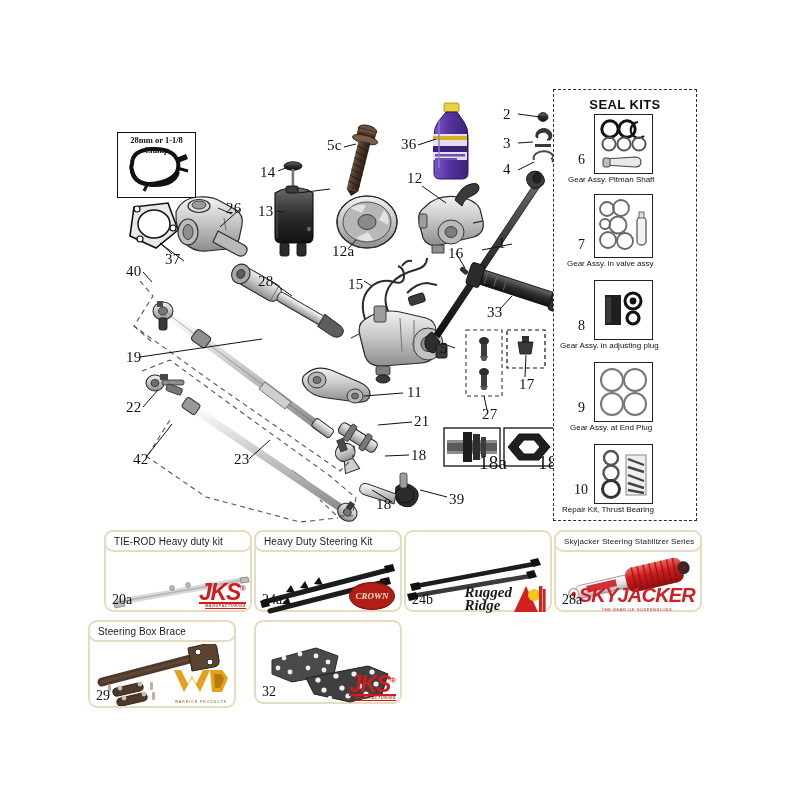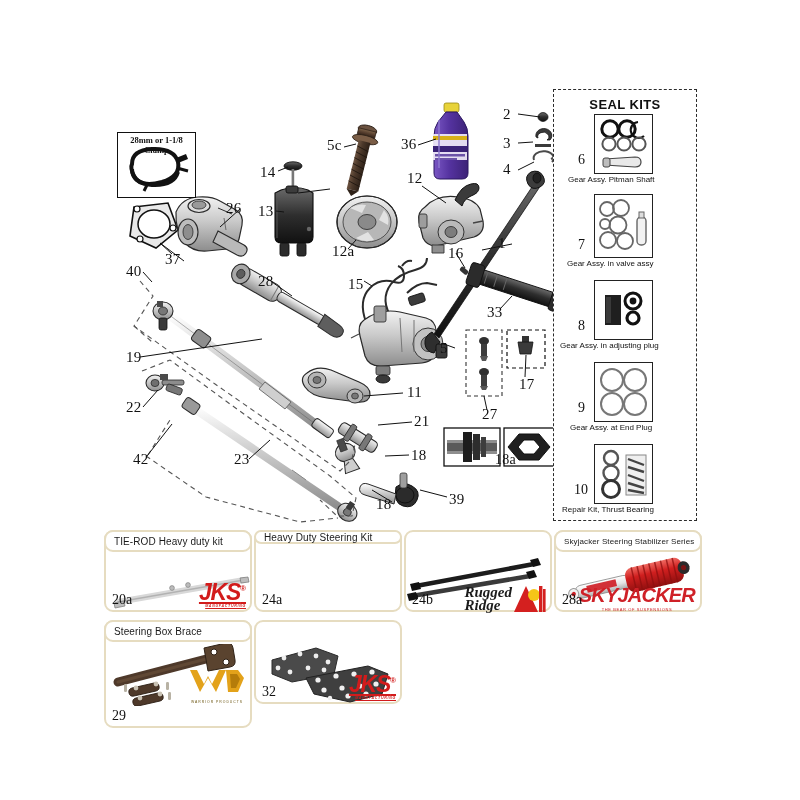--- a/index.html
+++ b/index.html
@@ -3,21 +3,21 @@
 <meta charset="utf-8">
 <style>
   html,body{margin:0;padding:0;background:#ffffff;}
   body{width:800px;height:800px;position:relative;overflow:hidden;
        font-family:"Liberation Sans",sans-serif;color:#111;}
   #stage{position:absolute;left:0;top:0;width:800px;height:800px;}
 
   
   .cn{position:absolute;font-family:"Liberation Serif",serif;font-size:15px;color:#111;
       letter-spacing:.2px;white-space:nowrap;line-height:1;}
-  .cn.sm{font-size:14px;margin-left:16px;}
+  .cn.sm{font-size:19px;}
 
   
   .clampbox{position:absolute;border:1.4px solid #111;background:#fff;}
   .clampbox .cap{position:absolute;top:2px;left:0;right:0;text-align:center;
     font-family:"Liberation Serif",serif;font-weight:bold;font-size:8.5px;color:#111;}
 
   
   .sealpanel{position:absolute;border:1.6px dashed #2b2b2b;background:#fff;}
   .sealtitle{position:absolute;width:100%;text-align:center;
      font-family:"Liberation Sans",sans-serif;font-weight:bold;font-size:13px;
@@ -525,22 +525,38 @@
     </svg>
     <div class="brand jks" style="right:4px;bottom:5px">
       <span>JKS</span><span class="tm">®</span>
       <div class="jkssub" style="text-align:right;margin-top:1px">MANUFACTURING</div>
     </div>
   </div>
   <div class="pnum">20a</div>
 </div>
 
 <div class="pcard" style="left:254px;top:530px;width:148px;height:82px">
-  <div class="phead" style="width:148px;height:14px">
+  <div class="phead" style="width:148px;height:22px">
     <span>Heavy Duty Steering Kit</span>
+  </div>
+  <div class="pbody" style="top:22px;height:60px">
+    <svg viewBox="0 0 148 60" style="width:148px;height:60px">
+      <path d="M8 48 L132 16" stroke="#1c1c1c" stroke-width="5" stroke-linecap="round"></path>
+      <path d="M14 57 L128 28" stroke="#1c1c1c" stroke-width="5" stroke-linecap="round"></path>
+      <path d="M128 12 l9 -2 l2 7 l-9 2 Z" fill="#111"></path>
+      <path d="M124 25 l9 -2 l2 7 l-9 2 Z" fill="#111"></path>
+      <path d="M30 38 l5 -7 l4 8 Z" fill="#111"></path>
+      <path d="M44 34 l5 -7 l4 8 Z" fill="#111"></path>
+      <path d="M58 30 l5 -7 l4 8 Z" fill="#111"></path>
+      <path d="M26 50 l6 -7 l3 8 Z" fill="#111"></path>
+      <path d="M4 47 l8 -2 l2 7 l-8 2 Z" fill="#111"></path>
+    </svg>
+    <div class="crown" style="position:absolute;right:5px;bottom:4px">
+      <i>CROWN</i>
+    </div>
   </div>
   <div class="pnum">24a</div>
 </div>
 
 <div class="pcard" style="left:404px;top:530px;width:148px;height:82px">
   <div class="pbody" style="top:22px;height:60px">
     <svg viewBox="0 0 148 60" style="width:148px;height:60px">
       <path d="M10 32 L128 10" stroke="#1c1c1c" stroke-width="4.5" stroke-linecap="round"></path>
       <path d="M6 42 L124 22" stroke="#3a3a3a" stroke-width="4.5" stroke-linecap="round"></path>
       <path d="M124 6 l8 -2 l3 7 l-8 2 Z" fill="#111"></path>
@@ -591,21 +607,21 @@
       </g>
     </svg>
     <div style="position:absolute;right:5px;bottom:2px;text-align:center">
       <div class="sky">SKYJACKER</div>
       <div class="skysub">THE BEAR OF SUSPENSIONS</div>
     </div>
   </div>
   <div class="pnum">28a</div>
 </div>
 
-<div class="pcard" style="left:104px;top:620px;width:148px;height:108px">
+<div class="pcard" style="left:88px;top:620px;width:148px;height:88px">
   <div class="phead" style="width:148px;height:22px">
     <span>Steering Box Brace</span>
   </div>
   <div class="pbody" style="top:22px;height:62px">
     <svg viewBox="0 0 148 62" style="width:148px;height:62px">
       <path d="M12 38 L104 14" stroke="#4e392a" stroke-width="9" stroke-linecap="round"></path>
       <path d="M12 38 L104 14" stroke="#6d523c" stroke-width="3" stroke-linecap="round" opacity=".6"></path>
       <path d="M98 4 l22 -5 q6 -1 7 5 l2 12 q1 6 -5 7 l-22 4 Z" fill="#5a432f" stroke="#2e2116" stroke-width="1"></path>
       <circle cx="108" cy="8" r="3" fill="#fff" stroke="#2e2116" stroke-width="1"></circle>
       <circle cx="120" cy="18" r="3" fill="#fff" stroke="#2e2116" stroke-width="1"></circle>

